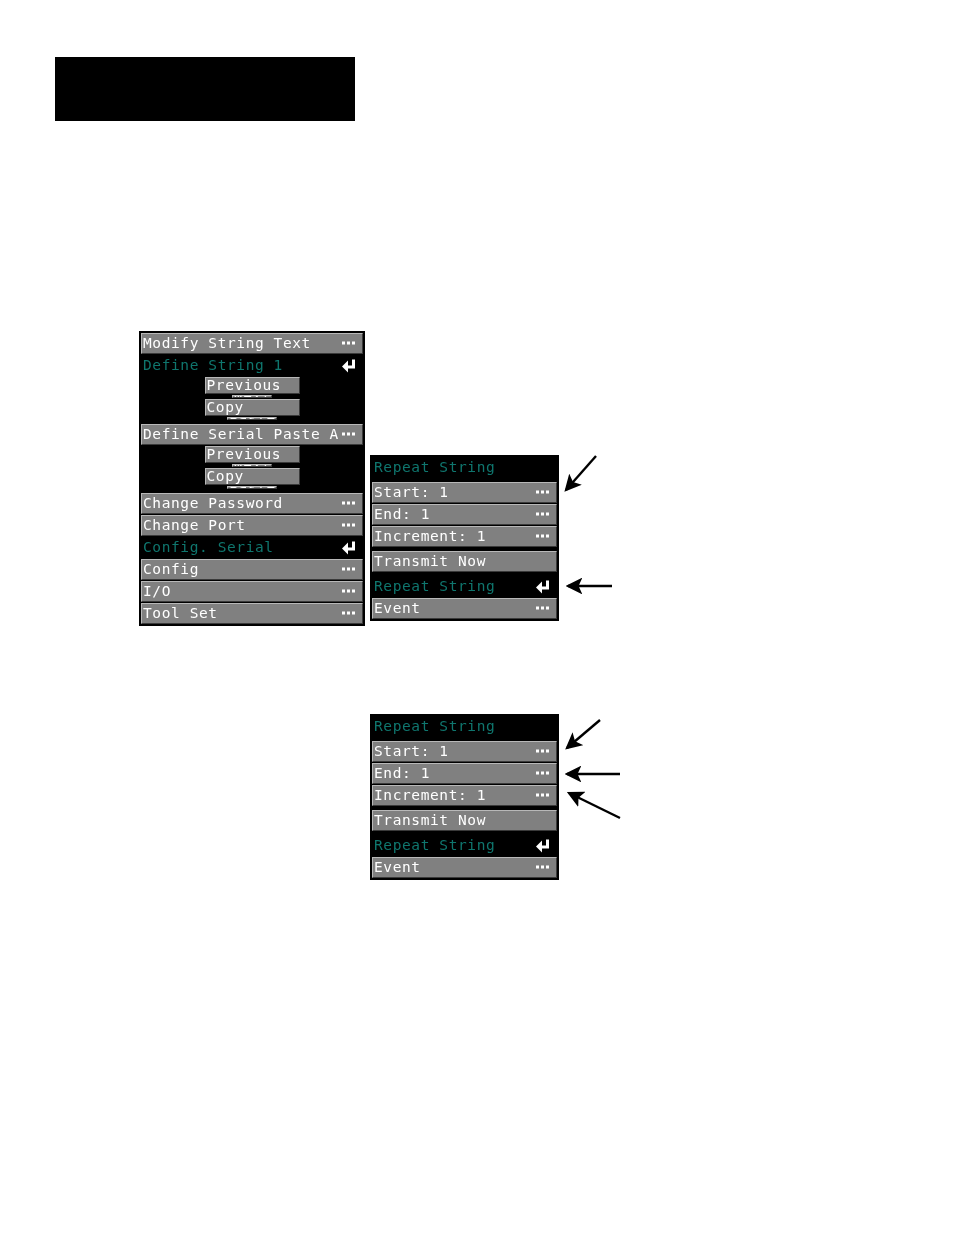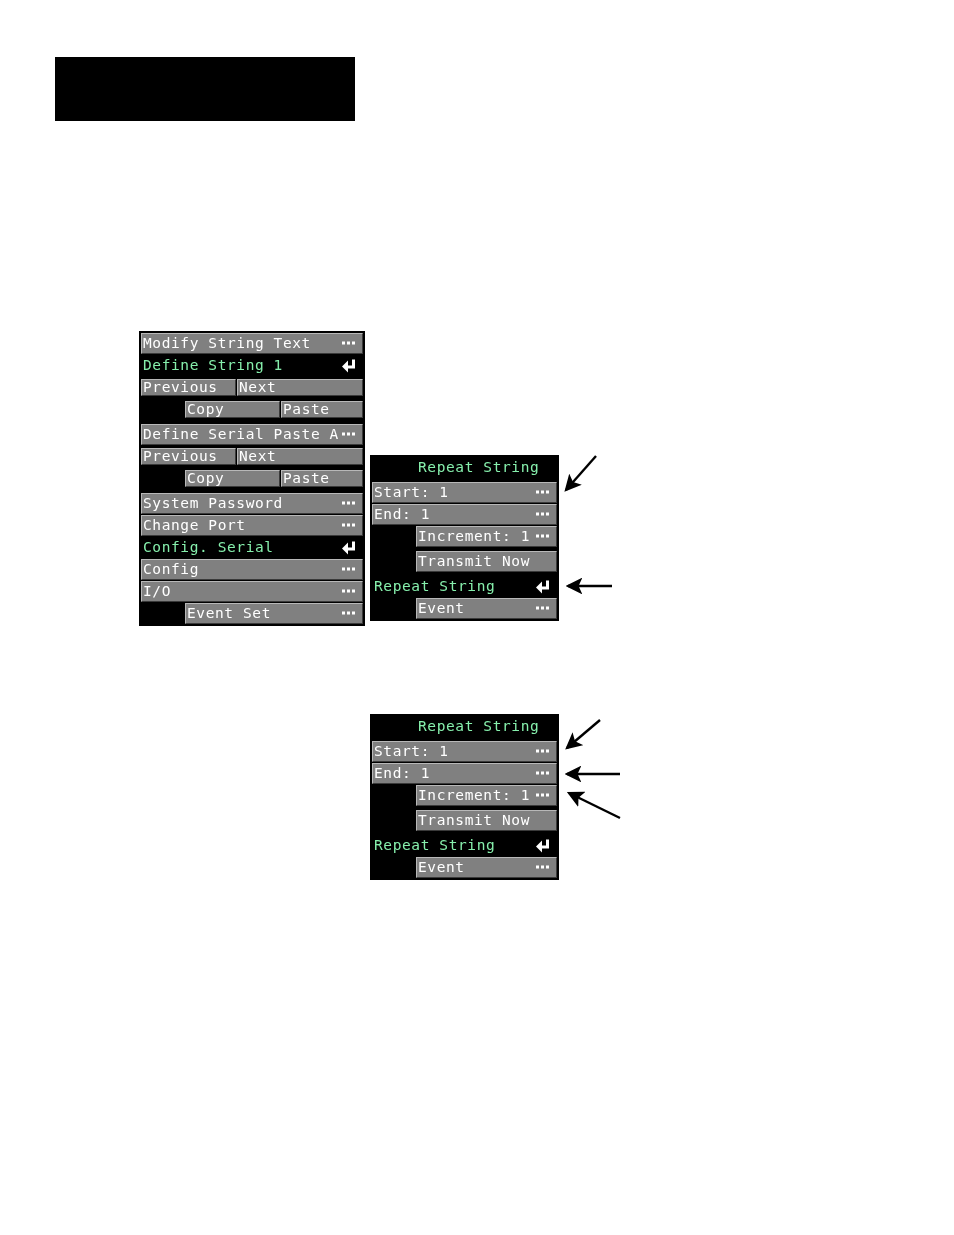--- a/index.html
+++ b/index.html
@@ -49,38 +49,38 @@
     display: flex;
     align-items: center;
     box-sizing: border-box;
     border-top: 1px solid #b8b8b8;
     border-left: 1px solid #b8b8b8;
     border-right: 1px solid #3a3a3a;
     border-bottom: 1px solid #3a3a3a;
     margin-bottom: 1px;
     overflow: hidden;
   }
-  .lcd-row:last-child { margin-bottom: 0; margin-left: 44px; }
+  .lcd-row:last-child { margin-bottom: 0; }
 
   .lcd-row.selected {
     background: #000000;
     border-color: #000000;
   }
 
   .lcd-label {
     font-size: 14.5px;
     line-height: 1;
     letter-spacing: 0.6px;
     padding-left: 1px;
     white-space: nowrap;
     color: #ffffff;
     font-weight: normal;
   }
   .lcd-row.selected .lcd-label {
-    color: #86efac;
+    color: #0f766e;
   }
 
   
   .marker {
     position: absolute;
     right: 7px;
     top: 50%;
     transform: translateY(-50%);
     display: flex;
     align-items: center;
@@ -136,20 +136,21 @@
   }
 
   
   .lcd-row.split {
     padding: 0;
     border: none;
     background: transparent;
     display: flex;
     gap: 1px;
     height: 21px;
+    flex-direction: column;
   }
   .lcd-cell {
     background: #808080;
     color: #ffffff;
     display: flex;
     align-items: center;
     box-sizing: border-box;
     border-top: 1px solid #b8b8b8;
     border-left: 1px solid #b8b8b8;
     border-right: 1px solid #3a3a3a;
@@ -232,21 +233,21 @@
         <div class="lcd-cell c1">
           <span class="lcd-label">Copy</span>
         </div>
         <div class="lcd-cell c2">
           <span class="lcd-label">Paste</span>
         </div>
       </div>
     </div>
     <div class="lcd-group">
       <div class="lcd-row">
-        <span class="lcd-label">System Password</span>
+        <span class="lcd-label">Change Password</span>
         <span class="marker">
           <span class="dots">
             <i></i>
             <i></i>
             <i></i>
           </span>
         </span>
       </div>
       <div class="lcd-row">
         <span class="lcd-label">Change Port</span>
@@ -280,21 +281,21 @@
         <span class="lcd-label">I/O</span>
         <span class="marker">
           <span class="dots">
             <i></i>
             <i></i>
             <i></i>
           </span>
         </span>
       </div>
       <div class="lcd-row">
-        <span class="lcd-label">Event Set</span>
+        <span class="lcd-label">Tool Set</span>
         <span class="marker">
           <span class="dots">
             <i></i>
             <i></i>
             <i></i>
           </span>
         </span>
       </div>
     </div>
   </div>

